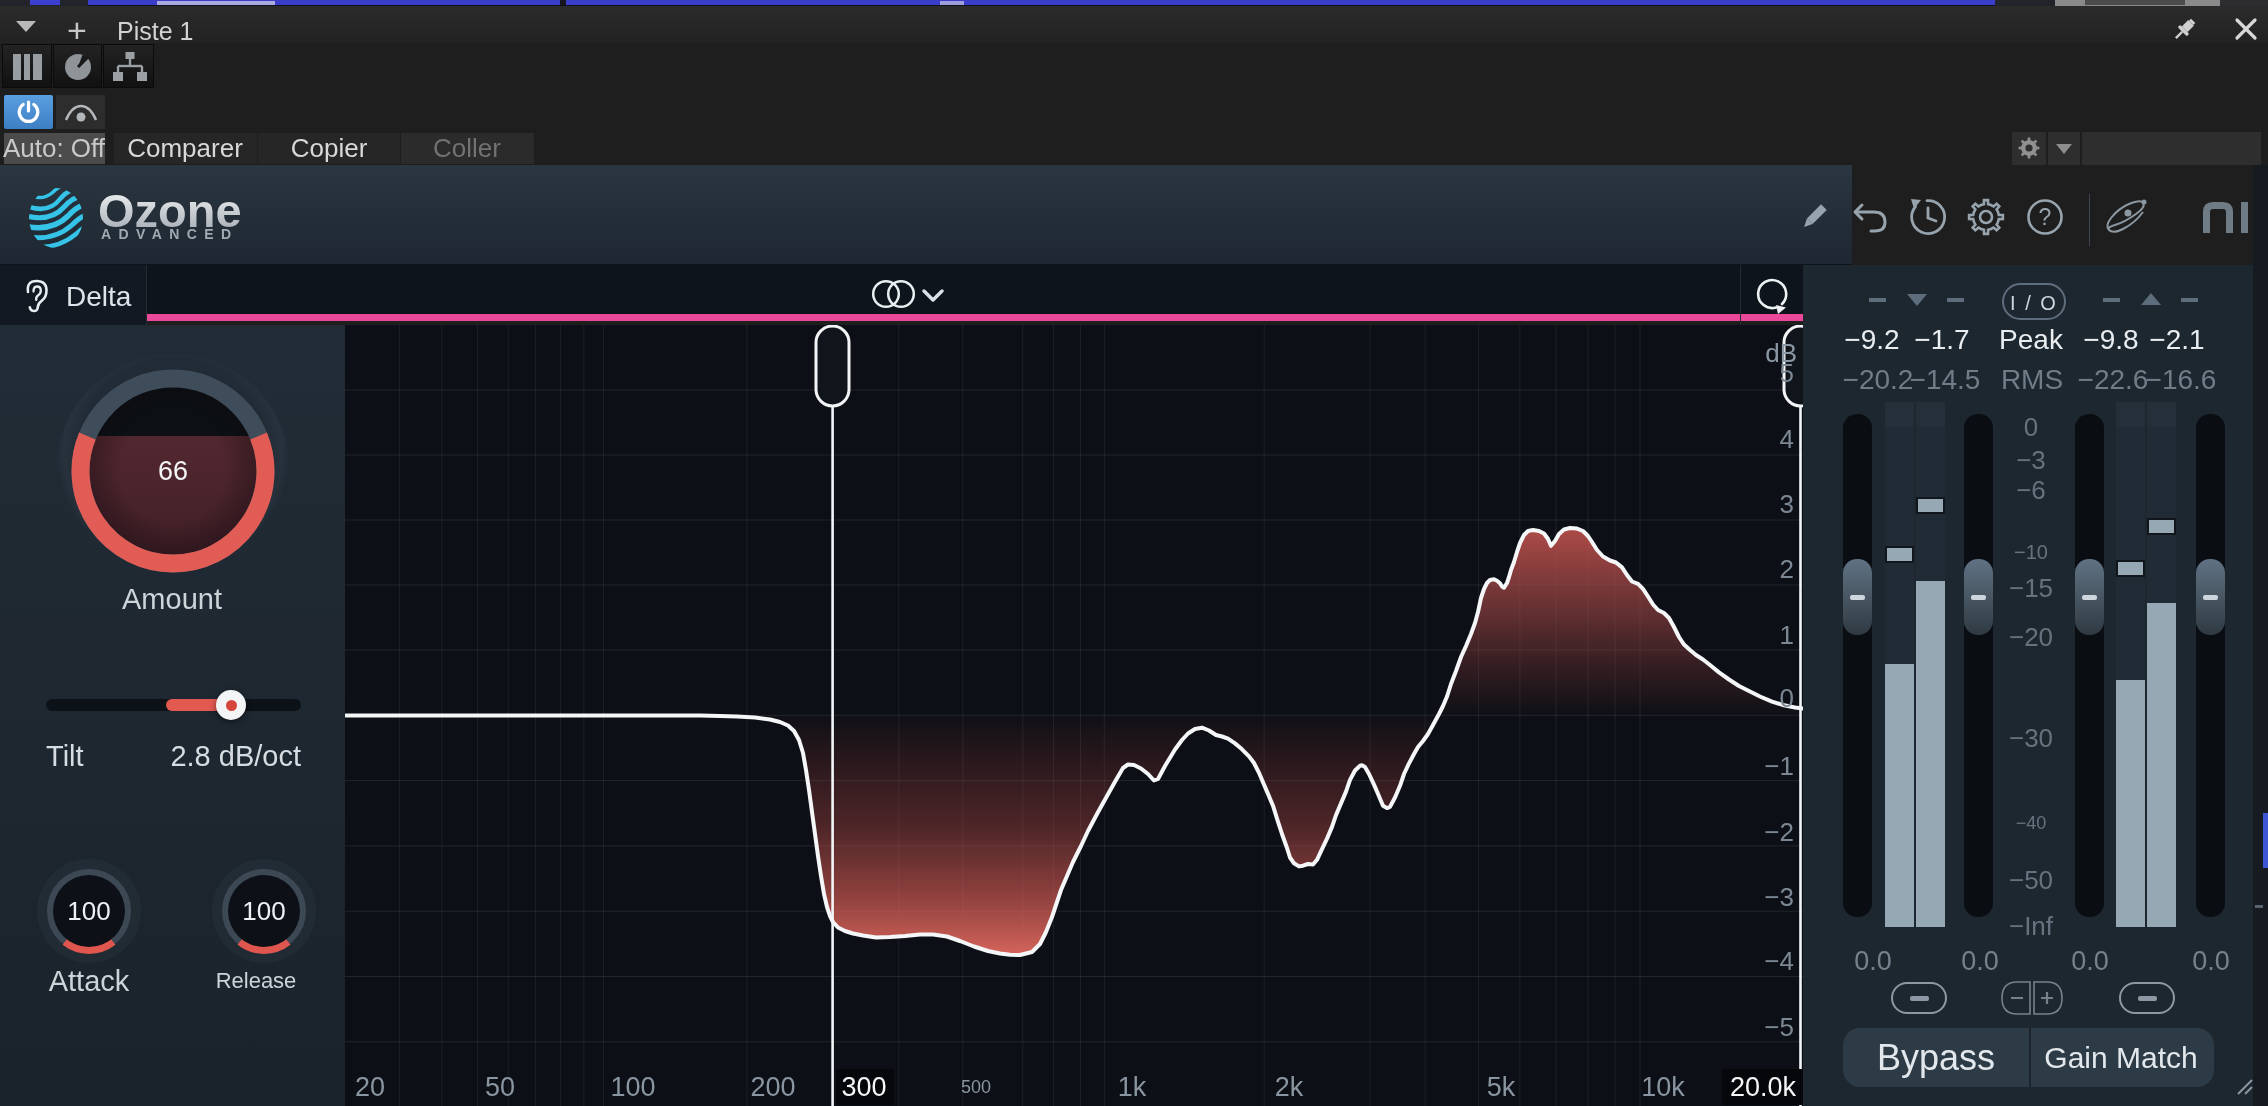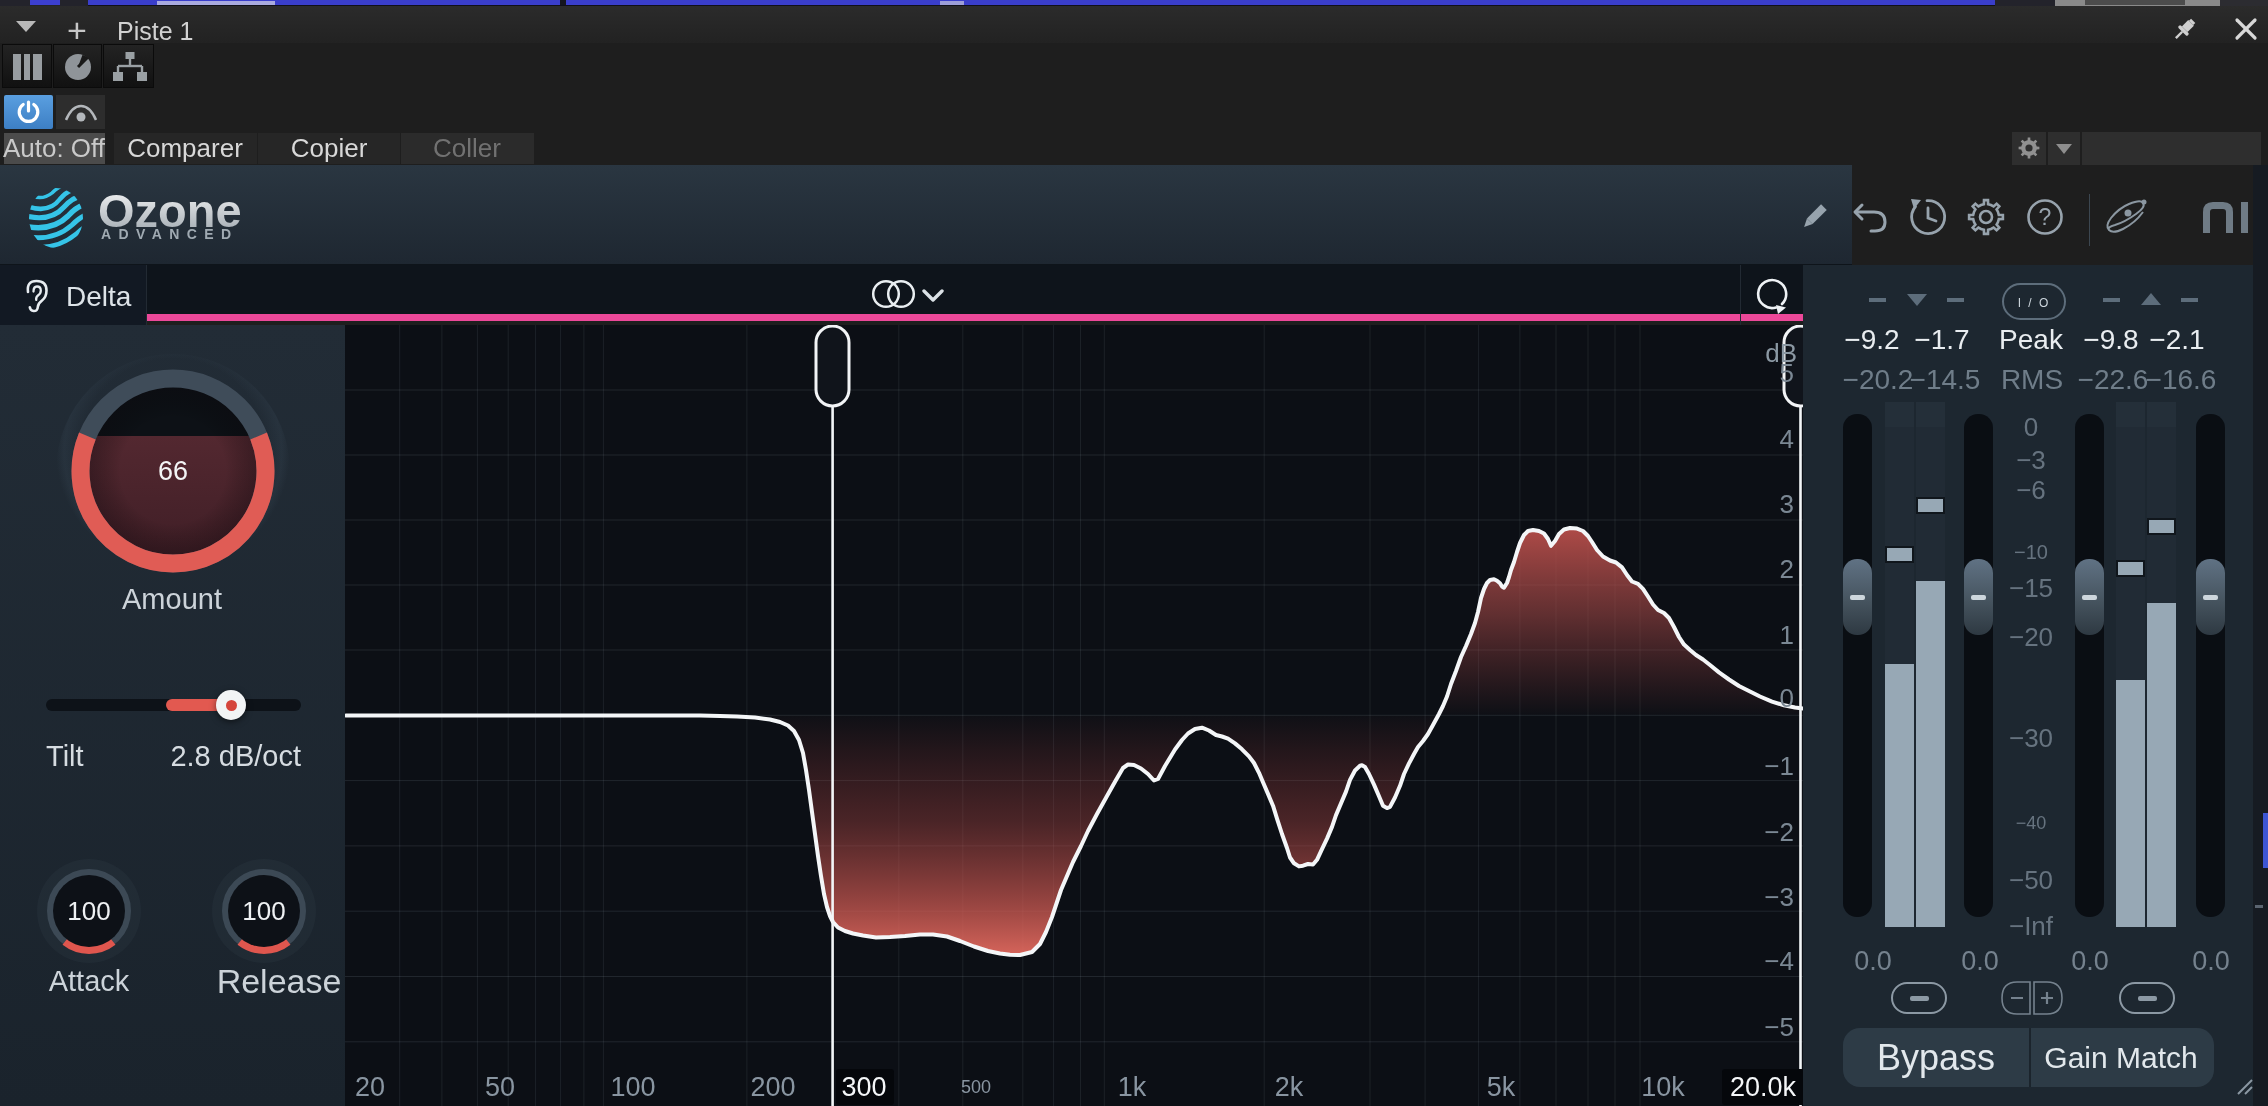--- a/index.html
+++ b/index.html
@@ -239,21 +239,21 @@
   <defs></defs>
   <circle cx="264" cy="911" r="52" fill="rgba(130,160,185,0.05)"></circle>
   <circle cx="264" cy="911" r="38.5" fill="none" stroke="#3c4955" stroke-width="7"></circle>
   <path d="M240.3 941.3 A38.5 38.5 0 0 0 287.7 941.3" fill="none" stroke="#df564e" stroke-width="9"></path>
   <circle cx="264" cy="911" r="36" fill="#0d1117"></circle>
  </svg>
 
  <div class="abs ctr" style="left:89px;top:586px;color:#eef1f3;font-size:26px">100</div>
  <div class="abs ctr" style="left:264px;top:586px;color:#eef1f3;font-size:26px">100</div>
  <div class="abs ctr" style="left:89px;top:656px;color:#ccd3d9;font-size:29px">Attack</div>
- <div class="abs ctr" style="left:279px;top:656px;color:#ccd3d9;font-size:34px">Release</div>
+ <div class="abs ctr" style="left:256px;top:656px;color:#ccd3d9;font-size:22px">Release</div>
 </div>
 <div class="abs" style="left:345px;top:325px;width:1458px;height:781px;background:#0c0f15;overflow:hidden">
       <svg class="abs" style="left:0;top:0" width="1458" height="781" viewBox="345 325 1458 781">
         <defs>
 <linearGradient id="gb" x1="0" y1="710" x2="0" y2="958" gradientUnits="userSpaceOnUse">
  <stop offset="0" stop-color="#b8423f" stop-opacity="0"></stop>
  <stop offset="0.45" stop-color="#b04744" stop-opacity="0.38"></stop>
  <stop offset="0.8" stop-color="#d05b53" stop-opacity="0.74"></stop>
  <stop offset="1" stop-color="#e46b60" stop-opacity="0.95"></stop>
 </linearGradient>
@@ -299,21 +299,21 @@
       <div class="abs ctr" style="left:519px;top:762px;color:#f4f6f8;font-size:27px">300</div>
       <div class="abs ctr" style="left:1418px;top:762px;color:#f4f6f8;font-size:27px">20.0k</div>
     </div>
     <div class="abs" style="left:1803px;top:265px;width:450px;height:841px;background:#1d2730">
       <div class="abs" style="left:66px;top:33px;width:17px;height:4px;background:#5d6d7b"></div>
       <svg class="abs" style="left:103px;top:28px" width="22" height="14">
         <polygon points="1,1 21,1 11,13" fill="#5d6d7b"></polygon>
       </svg>
       <div class="abs" style="left:144px;top:33px;width:17px;height:4px;background:#5d6d7b"></div>
       <div class="abs" style="left:199px;top:18px;width:64px;height:37px;border-radius:18.5px;border:2px solid #5d6d7b"></div>
-      <div class="abs ctr" style="left:231px;top:38px;color:#cdd6dd;font-size:12px;letter-spacing:2px">I / O</div>
+      <div class="abs ctr" style="left:231px;top:38px;color:#cdd6dd;font-size:20px;letter-spacing:2px">I / O</div>
       <div class="abs" style="left:300px;top:33px;width:17px;height:4px;background:#5d6d7b"></div>
       <svg class="abs" style="left:337px;top:27px" width="22" height="14">
         <polygon points="11,1 21,13 1,13" fill="#5d6d7b"></polygon>
       </svg>
       <div class="abs" style="left:378px;top:33px;width:17px;height:4px;background:#5d6d7b"></div>
       <div class="abs ctr" style="left:69px;top:75px;color:#e9edf0;font-size:28px">−9.2</div>
       <div class="abs ctr" style="left:139px;top:75px;color:#e9edf0;font-size:28px">−1.7</div>
       <div class="abs ctr" style="left:228px;top:75px;color:#e9edf0;font-size:28px">Peak</div>
       <div class="abs ctr" style="left:308px;top:75px;color:#e9edf0;font-size:28px">−9.8</div>
       <div class="abs ctr" style="left:374px;top:75px;color:#e9edf0;font-size:28px">−2.1</div>

